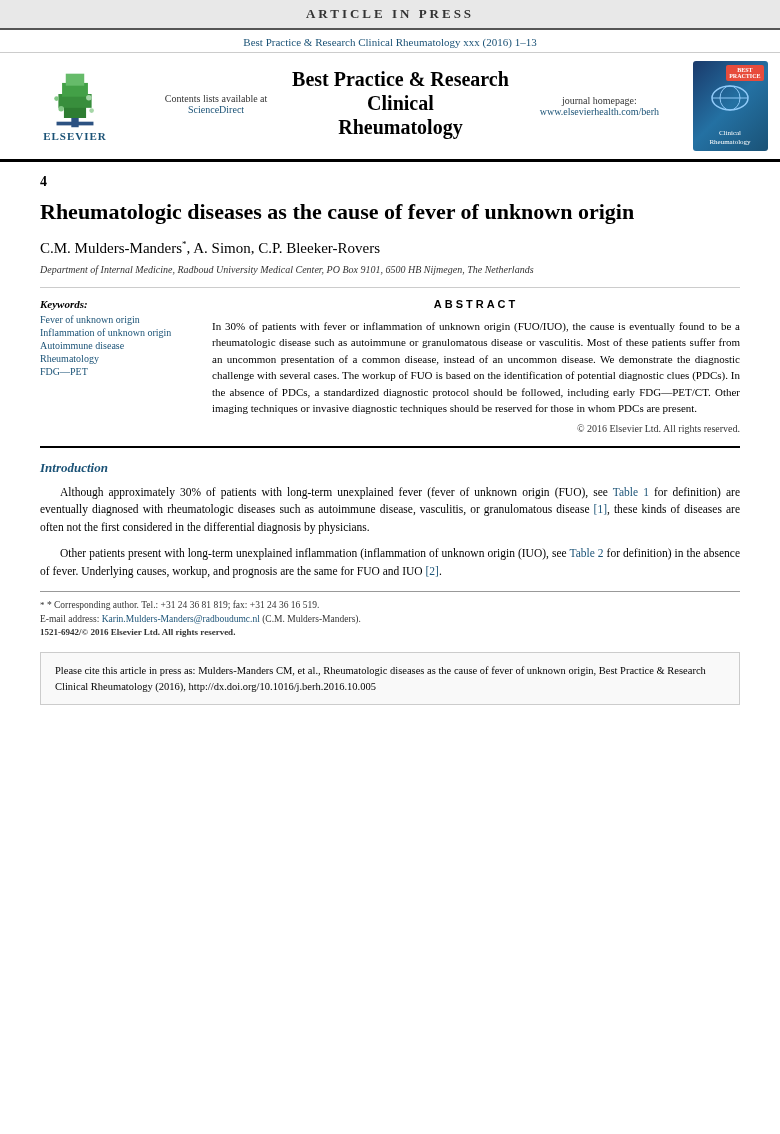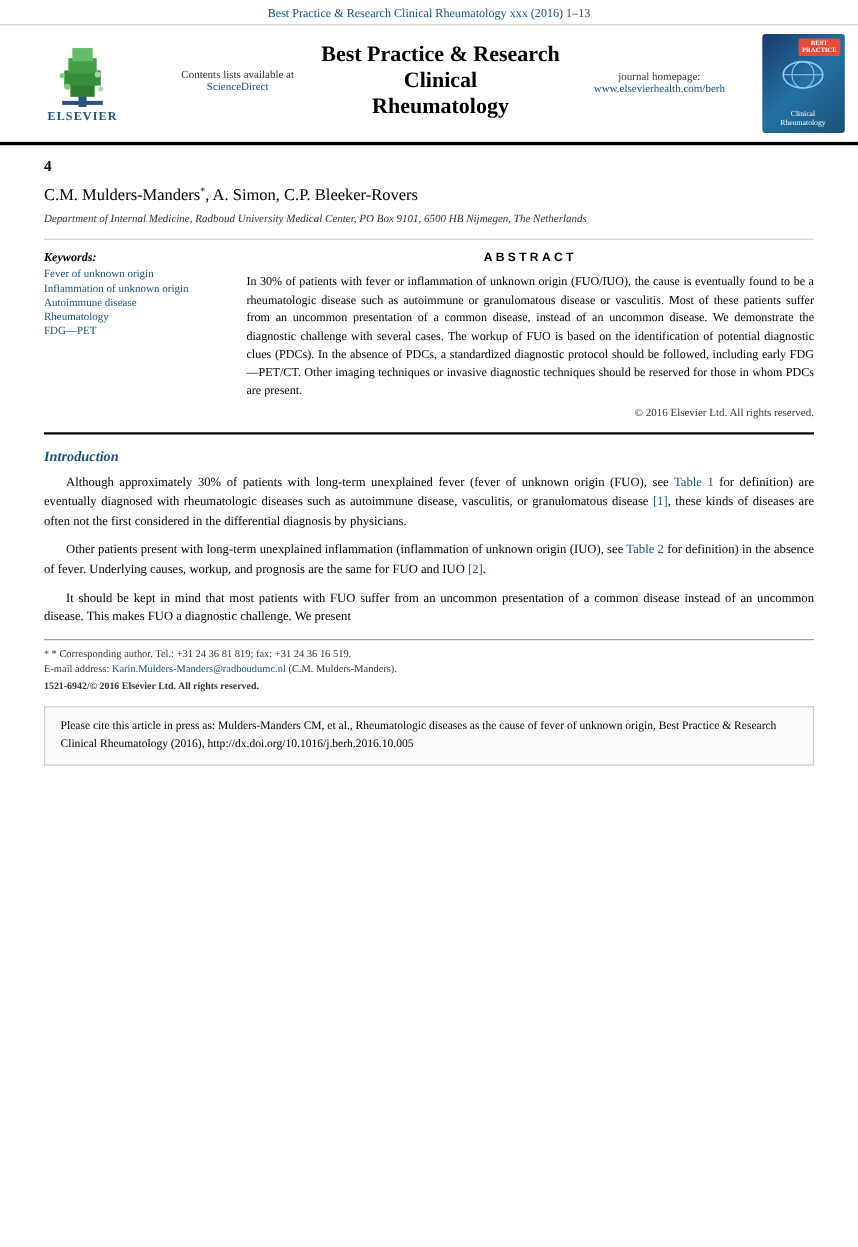--- a/index.html
+++ b/index.html
@@ -174,21 +174,21 @@
       line-height: 1.4;
     }
     hr.thin {
       border: none;
       border-top: 1px solid #ccc;
       margin: 10px 0;
     }
     
     .keywords-abstract-section {
       display: flex;
-      gap: 24px;
+      gap: 12px;
     }
     .keywords-col {
       width: 160px;
       flex-shrink: 0;
     }
     .keywords-title {
       font-size: 11px;
       font-weight: bold;
       font-style: italic;
       margin-bottom: 4px;
@@ -279,20 +279,23 @@
       line-height: 1.5;
       margin: 12px 0 0 0;
       color: #000;
     }
   </style>
 </head>
 <body>
 
 <div class="page">
 
+  <div class="article-in-press-banner">
+    <span>ARTICLE IN PRESS</span>
+  </div>
 
   <div class="journal-citation">
     <span>Best Practice &amp; Research Clinical Rheumatology xxx (2016) 1–13</span>
   </div>
 
   <div class="journal-header">
 
     <div class="journal-header-left">
       <div class="elsevier-logo">
 
@@ -340,20 +343,21 @@
         </div>
         <div class="journal-cover-text">Clinical<br>Rheumatology</div>
       </div>
     </div>
   </div>
 
   <div class="article-body">
 
     <div class="article-number">4</div>
 
+    <div class="article-title">Rheumatologic diseases as the cause of fever of unknown origin</div>
 
     <div class="authors">
       <span>C.M. Mulders-Manders</span><span class="author-sup">*</span><span>, A. Simon, C.P. Bleeker-Rovers</span>
     </div>
 
     <div class="affiliation">Department of Internal Medicine, Radboud University Medical Center, PO Box 9101, 6500 HB Nijmegen, The Netherlands</div>
 
     <hr class="thin">
 
     <div class="keywords-abstract-section">
@@ -382,23 +386,20 @@
     <div class="section-title">Introduction</div>
 
     <div class="body-text indent">
       Although approximately 30% of patients with long-term unexplained fever (fever of unknown origin (FUO), see <a class="inline-link">Table 1</a> for definition) are eventually diagnosed with rheumatologic diseases such as autoimmune disease, vasculitis, or granulomatous disease <a class="inline-link">[1]</a>, these kinds of diseases are often not the first considered in the differential diagnosis by physicians.
     </div>
 
     <div class="body-text indent">
       Other patients present with long-term unexplained inflammation (inflammation of unknown origin (IUO), see <a class="inline-link">Table 2</a> for definition) in the absence of fever. Underlying causes, workup, and prognosis are the same for FUO and IUO <a class="inline-link">[2]</a>.
     </div>
 
-    <div class="body-text indent">
-      It should be kept in mind that most patients with FUO suffer from an uncommon presentation of a common disease instead of an uncommon disease. This makes FUO a diagnostic challenge. We present
-    </div>
 
     <div class="footnotes-section">
       <div>
         <span class="footnote-star">*</span>
         <span>* Corresponding author. Tel.: +31 24 36 81 819; fax: +31 24 36 16 519.</span>
       </div>
       <div>
         <span>E-mail address:</span>
         <a class="inline-link">Karin.Mulders-Manders@radboudumc.nl</a>
         <span>(C.M. Mulders-Manders).</span>

